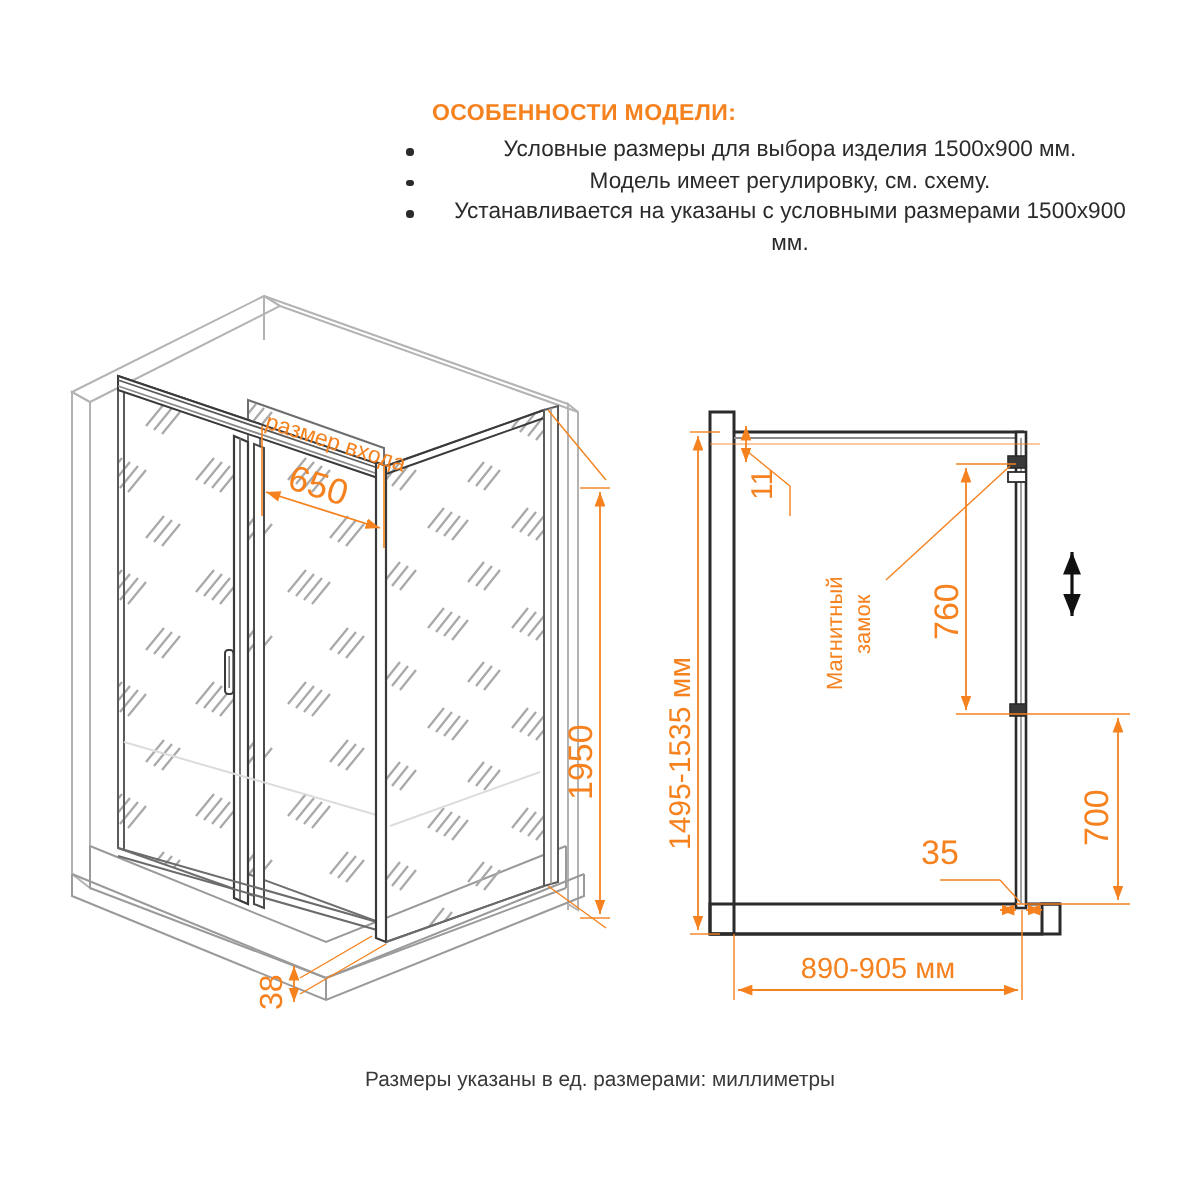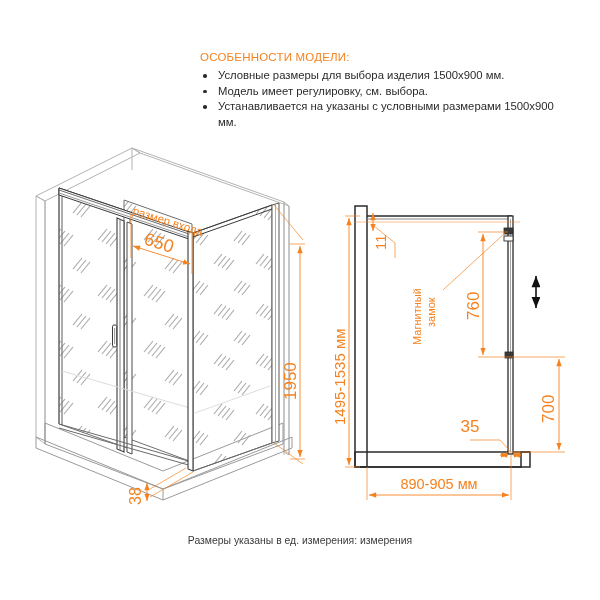--- a/index.html
+++ b/index.html
@@ -13,36 +13,37 @@
   }
   #root{position:relative;width:600px;height:600px;}
 
   
   .features{
     position:absolute;
     left:200px; top:50px; width:372px;
   }
   .features-title{
     color:#F5821F;
-    font-weight:normal;
+    font-weight:bold;
     font-size:11.5px;
     letter-spacing:.2px;
-    margin:0 0 4px 0;
+    margin:0 0 4px 16px;
     line-height:14px;
   }
   .features-list{
     margin:0; padding:0; list-style:none;
     color:#2b2b2b;
     font-size:11.3px;
     line-height:15.2px;
   }
   .features-list li{
     position:relative;
     padding-left:18px;
     margin-bottom:0.5px;
+    text-align:center;
   }
   .features-list li .bullet{
     position:absolute;
     left:3px; top:6px;
     width:3.6px;height:3.6px;border-radius:50%;
     background:#2b2b2b;
   }
 
   
   #drawing{
@@ -69,21 +70,21 @@
 
   <div class="features">
     <div class="features-title">ОСОБЕННОСТИ МОДЕЛИ:</div>
     <ul class="features-list">
       <li>
         <span class="bullet"></span>
         <span>Условные размеры для выбора изделия 1500x900 мм.</span>
       </li>
       <li>
         <span class="bullet"></span>
-        <span>Модель имеет регулировку, см. выбора.</span>
+        <span>Модель имеет регулировку, см. схему.</span>
       </li>
       <li>
         <span class="bullet"></span>
         <span>Устанавливается на указаны с условными размерами 1500x900 мм.</span>
       </li>
     </ul>
   </div>
 
   <div id="drawing">
   <svg width="600" height="600" viewBox="0 0 600 600" xmlns="http://www.w3.org/2000/svg">
@@ -318,15 +319,15 @@
       <g>
         <path d="M367,467 L367,500" stroke="#F5821F" stroke-width="0.7" fill="none"></path>
         <path d="M511,455 L511,500" stroke="#F5821F" stroke-width="0.7" fill="none"></path>
         <path d="M369,495 L509,495" stroke="#F5821F" stroke-width="0.9" fill="none" marker-start="url(#arrOrangeStart)" marker-end="url(#arrOrange)"></path>
         <text x="439" y="489" fill="#F5821F" font-family="Liberation Sans, sans-serif" font-size="14.5" text-anchor="middle">890-905 мм</text>
       </g>
     </g>
   </svg>
   </div>
 
-  <div class="caption">Размеры указаны в ед. измерения: измерения</div>
+  <div class="caption">Размеры указаны в ед. размерами: миллиметры</div>
 
 </div>
 
 </body></html>

